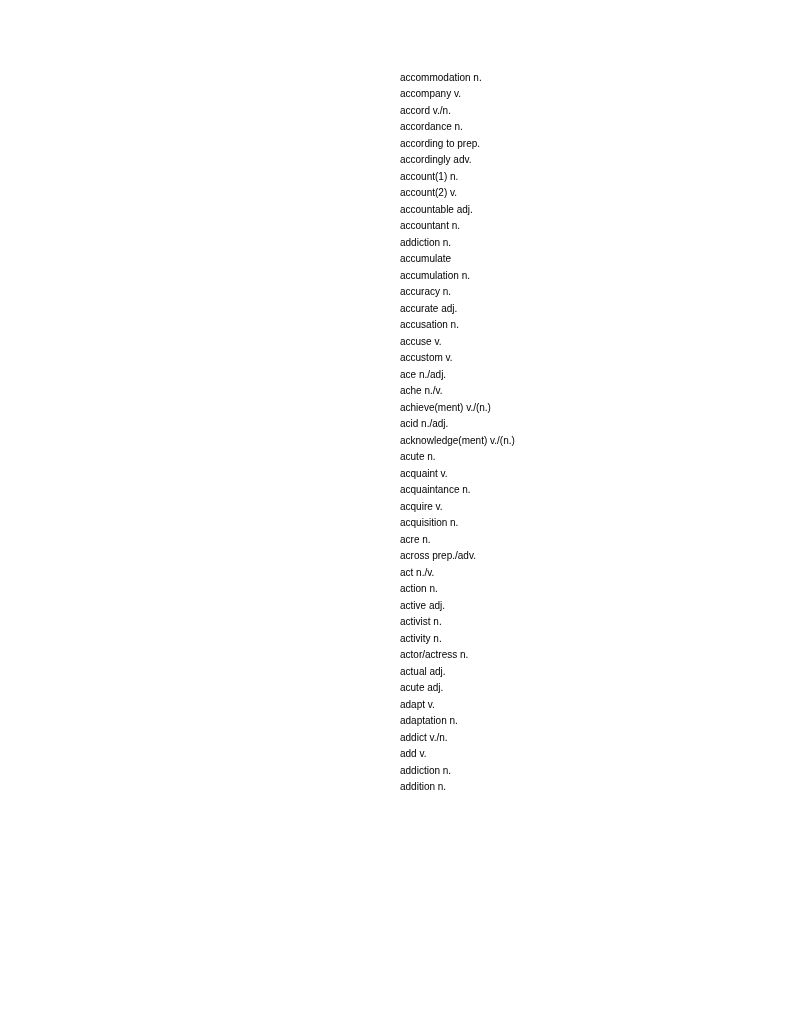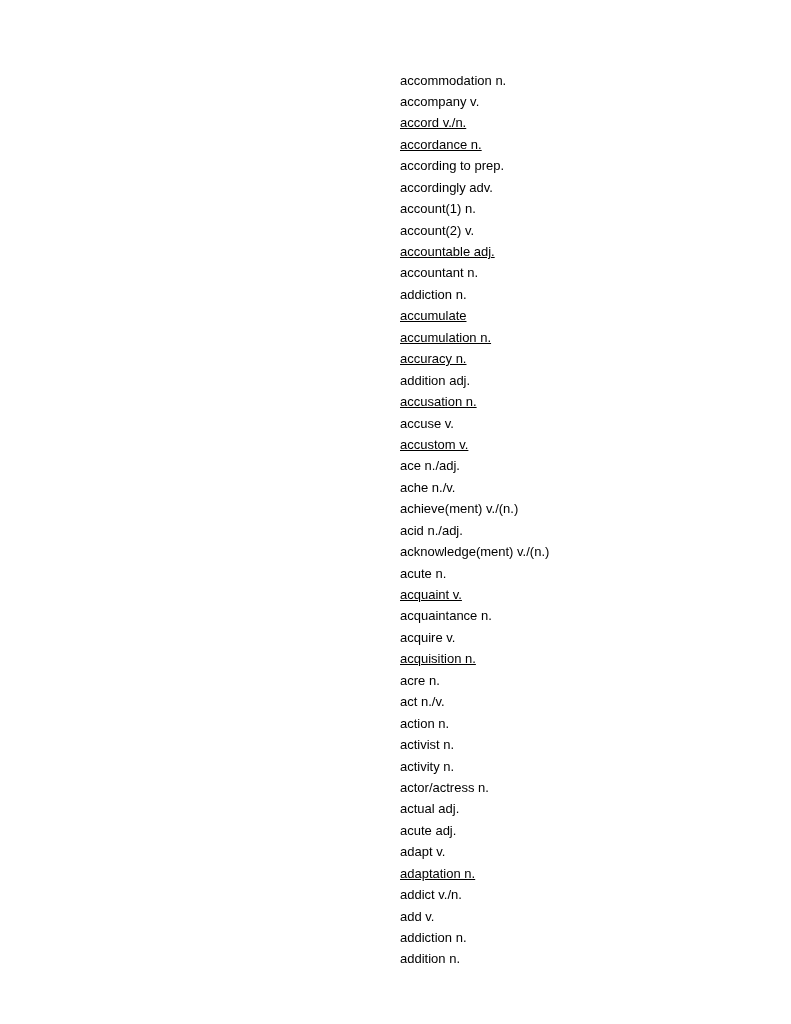--- a/index.html
+++ b/index.html
@@ -37,25 +37,24 @@
       line-height: 1.5;
       margin-bottom: 16px;
       max-width: 680px;
     }
     .notice {
       font-size: 13px;
       line-height: 1.5;
       max-width: 350px;
     }
     .word-entry {
-      font-size: 13px;
+      font-size: 10px;
       line-height: 1.65;
     }
     .underline {
-      text-decoration: underline;
     }
     .top-section {
       display: flex;
       margin-bottom: 8px;
     }
     .top-left {
       width: 370px;
     }
     .top-right {
       flex: 1;
@@ -87,37 +86,39 @@
       <div class="word-entry">according to prep.</div>
       <div class="word-entry">accordingly adv.</div>
       <div class="word-entry">account(1) n.</div>
       <div class="word-entry">account(2) v.</div>
       <div class="word-entry"><span class="underline">accountable adj.</span></div>
       <div class="word-entry">accountant n.</div>
       <div class="word-entry">addiction n.</div>
       <div class="word-entry"><span class="underline">accumulate</span></div>
       <div class="word-entry"><span class="underline">accumulation n.</span></div>
       <div class="word-entry"><span class="underline">accuracy n.</span></div>
-      <div class="word-entry">addition adj.</div>
+      <div class="word-entry">accurate adj.</div>
       <div class="word-entry"><span class="underline">accusation n.</span></div>
       <div class="word-entry">accuse v.</div>
       <div class="word-entry"><span class="underline">accustom v.</span></div>
       <div class="word-entry">ace n./adj.</div>
       <div class="word-entry">ache n./v.</div>
       <div class="word-entry">achieve(ment) v./(n.)</div>
       <div class="word-entry">acid n./adj.</div>
       <div class="word-entry">acknowledge(ment) v./(n.)</div>
       <div class="word-entry">acute n.</div>
       <div class="word-entry"><span class="underline">acquaint v.</span></div>
       <div class="word-entry">acquaintance n.</div>
       <div class="word-entry">acquire v.</div>
       <div class="word-entry"><span class="underline">acquisition n.</span></div>
       <div class="word-entry">acre n.</div>
+      <div class="word-entry">across prep./adv.</div>
       <div class="word-entry">act n./v.</div>
       <div class="word-entry">action n.</div>
+      <div class="word-entry">active adj.</div>
       <div class="word-entry">activist n.</div>
       <div class="word-entry">activity n.</div>
       <div class="word-entry">actor/actress n.</div>
       <div class="word-entry">actual adj.</div>
       <div class="word-entry">acute adj.</div>
       <div class="word-entry">adapt v.</div>
       <div class="word-entry"><span class="underline">adaptation n.</span></div>
       <div class="word-entry">addict v./n.</div>
       <div class="word-entry">add v.</div>
       <div class="word-entry">addiction n.</div>

